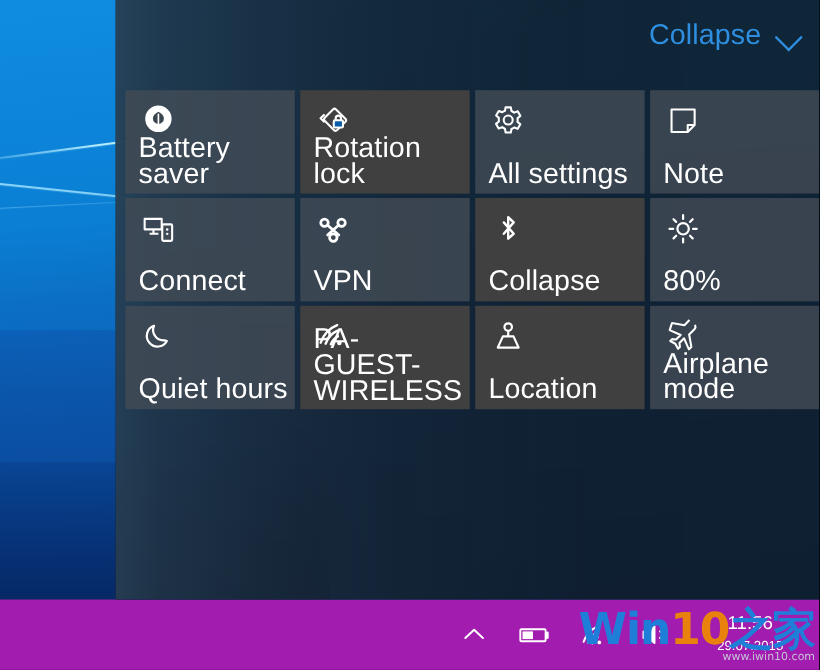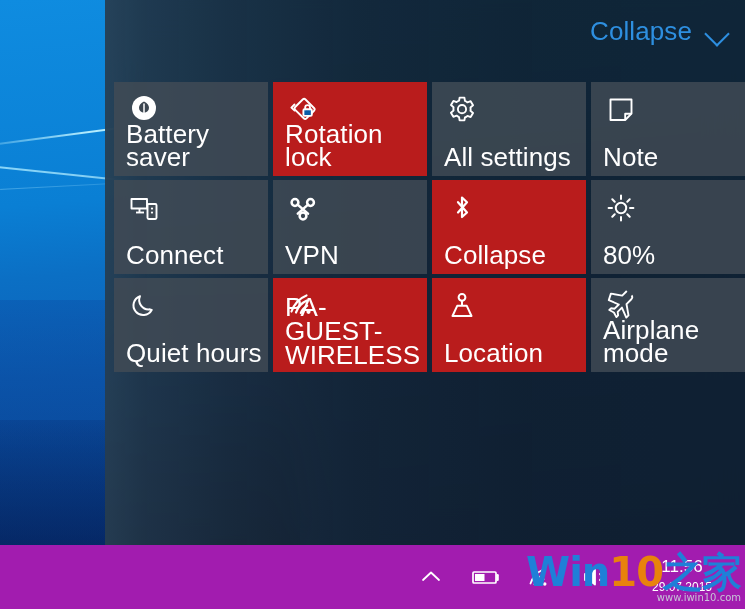--- a/index.html
+++ b/index.html
@@ -141,21 +141,21 @@
     z-index: 4;
   }
   .tile {
     position: relative;
     background: rgba(66,76,86,.82);
     overflow: hidden;
     cursor: pointer;
     user-select: none;
   }
   .tile.active {
-    background: #b91c1c;
+    background: #404040;
   }
   .tile.empty {
     background: transparent;
     cursor: default;
   }
   .tile-icon {
     position: absolute;
     left: 13px; top: 11px;
     width: 34px; height: 34px;
     color: #ffffff;

